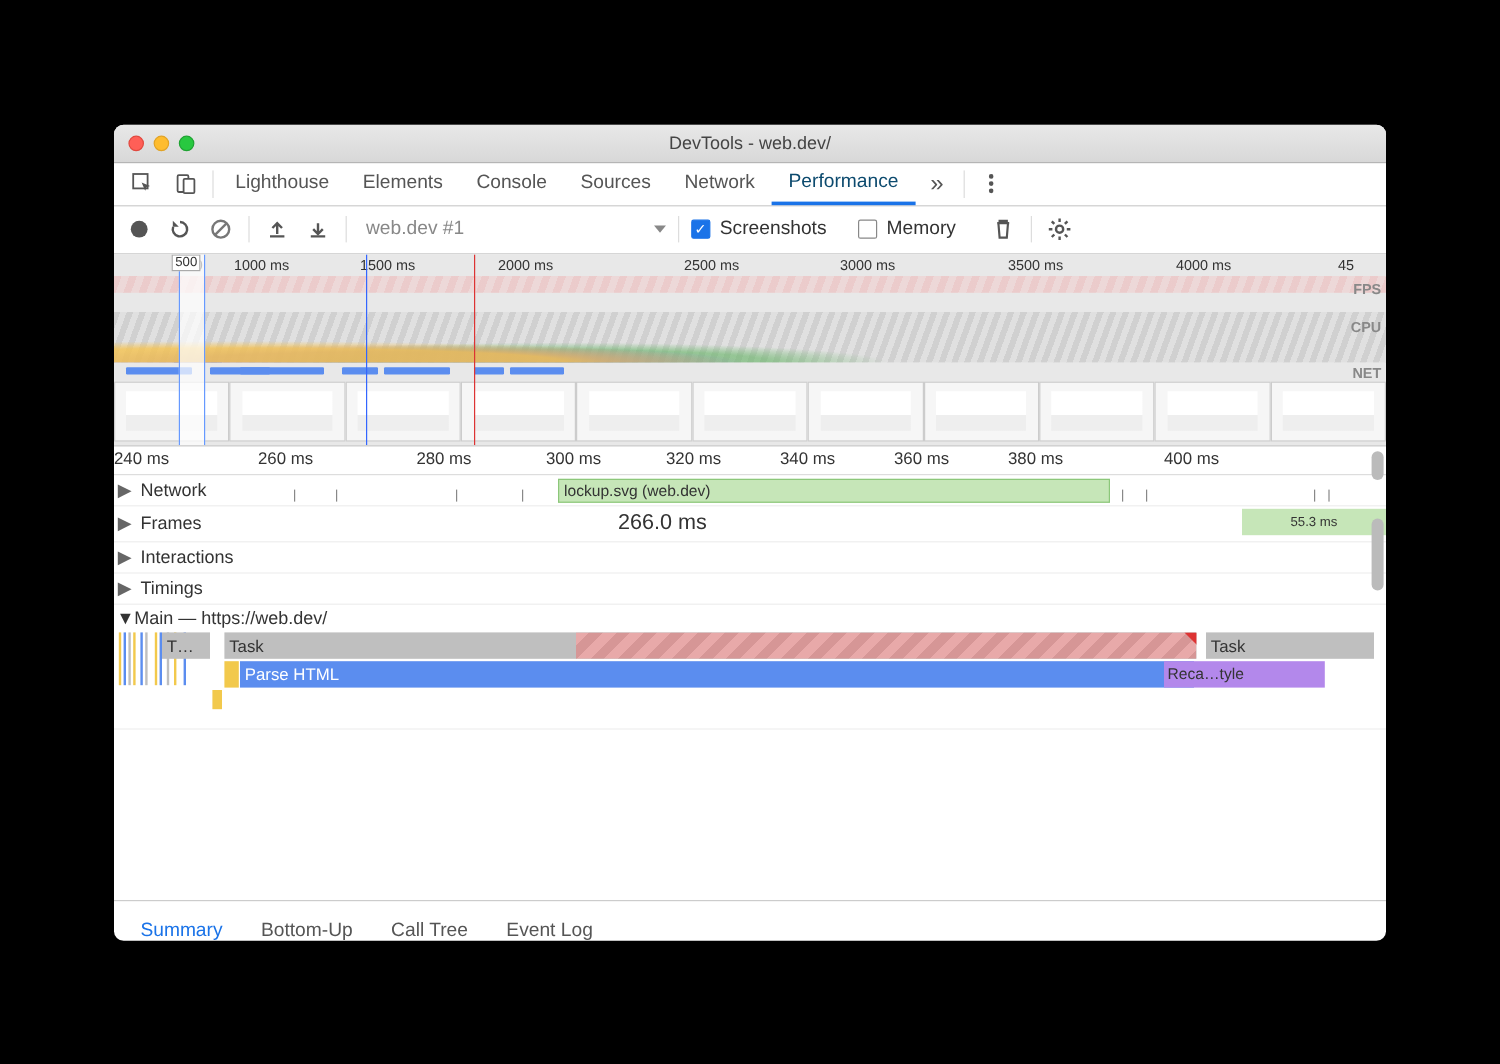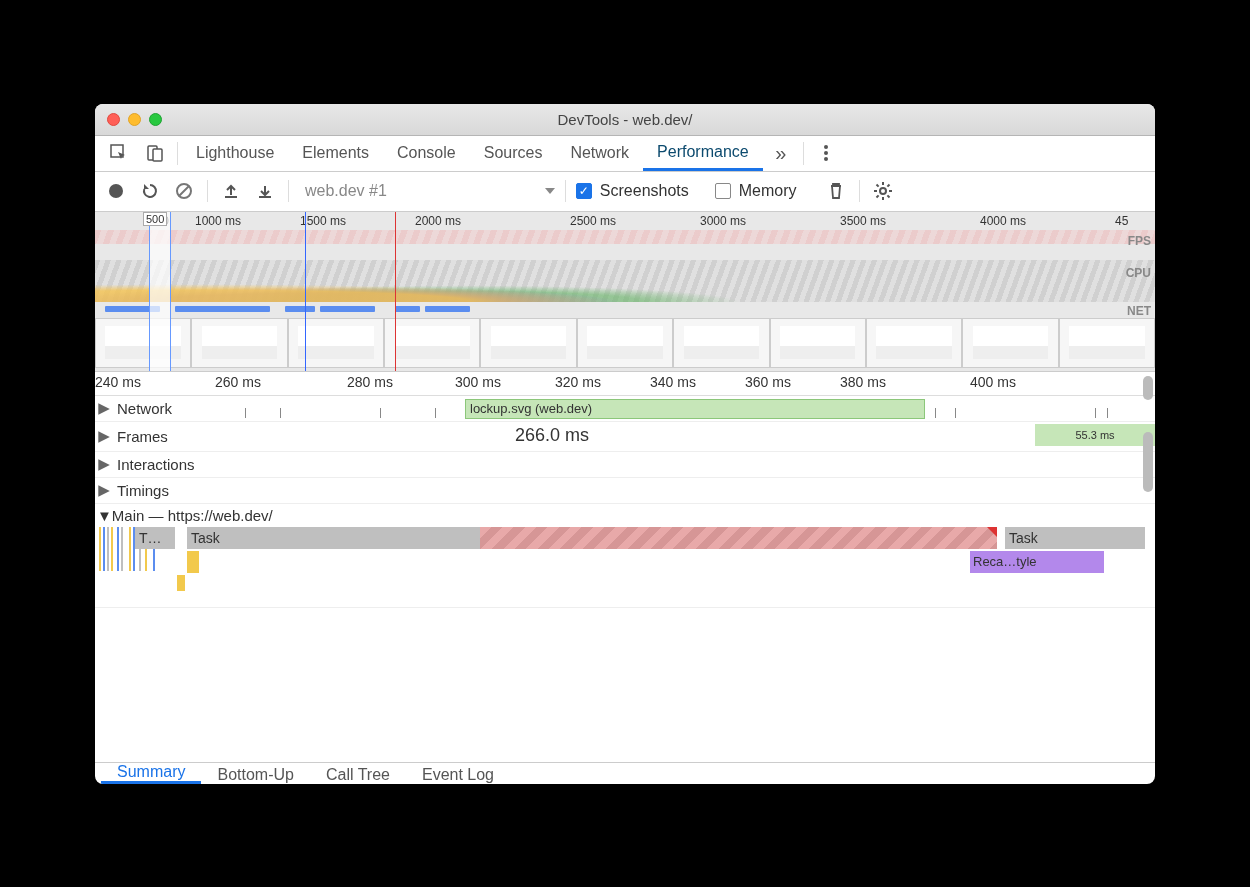--- a/index.html
+++ b/index.html
@@ -161,21 +161,21 @@
   .task-row { position:absolute; left:10px; right:0; top:0; height:22px;}
   .task-grey { position:absolute; top:0; height:22px; background:#bfbfbf; color:#333; font-size:14px; padding:0 4px; display:flex; align-items:center; overflow:hidden; white-space:nowrap;}
   .task-red-hatch { background: repeating-linear-gradient(135deg, #e8a9a9 0 8px, #d69696 8px 16px); }
   .parse-row { position:absolute; left:10px; right:0; top:24px; height:22px;}
   .blue-bar { position:absolute; top:0; height:22px; background:#5b8def; color:#fff; font-size:14px; padding:0 4px; display:flex; align-items:center; overflow:hidden;}
   .yellow-bar { position:absolute; top:0; height:22px; background:#f2c94c; }
   .purple-bar { position:absolute; top:0; height:22px; background:#b388eb; color:#333; font-size:13px; display:flex; align-items:center; padding:0 3px; overflow:hidden;}
   .micro-col { position:absolute; top:0; width:2px; height:44px; }
   .scroll-pill { position:absolute; right:2px; width:10px; border-radius:5px; background:#bbb; }
   .bottom-tabs {
-    height:22px; border-top:1px solid #ccc; display:flex; align-items:flex-end; padding:0 6px;
+    height:34px; border-top:1px solid #ccc; display:flex; align-items:flex-start; padding:16px 6px;
   }
   .btab { padding:0 16px; display:flex; align-items:center; font-size:16px; color:#555; cursor:pointer;}
   .btab.active { color:#1a73e8; border-bottom:3px solid #1a73e8;}
   svg { display:block; }
 </style>
 </head>
 <body>
 
 <div class="window">
 
@@ -406,20 +406,23 @@
           <div class="task-grey" style="left:30px;width:40px">T…</div>
           <div class="task-grey" style="left:82px;width:810px">
             <span>Task</span>
             <div class="task-red-hatch" style="position:absolute;left:293px;right:0;top:0;bottom:0"></div>
             <div style="position:absolute;right:-1px;top:0;width:0;height:0;border-top:11px solid #d33;border-left:11px solid transparent"></div>
           </div>
           <div class="task-grey" style="left:900px;width:140px">Task</div>
         </div>
         <div class="parse-row">
           <div class="yellow-bar" style="left:82px;width:12px"></div>
+          <div class="blue-bar" style="left:95px;width:795px">
+            <span>Parse HTML</span>
+          </div>
           <div class="purple-bar" style="left:865px;width:134px">
             <span>Reca…tyle</span>
           </div>
         </div>
         <div class="yellow-bar" style="position:absolute;left:82px;width:8px;top:48px;height:16px"></div>
       </div>
     </div>
 
     <div class="scroll-pill" style="top:4px;height:24px"></div>
     <div class="scroll-pill" style="top:60px;height:60px"></div>

